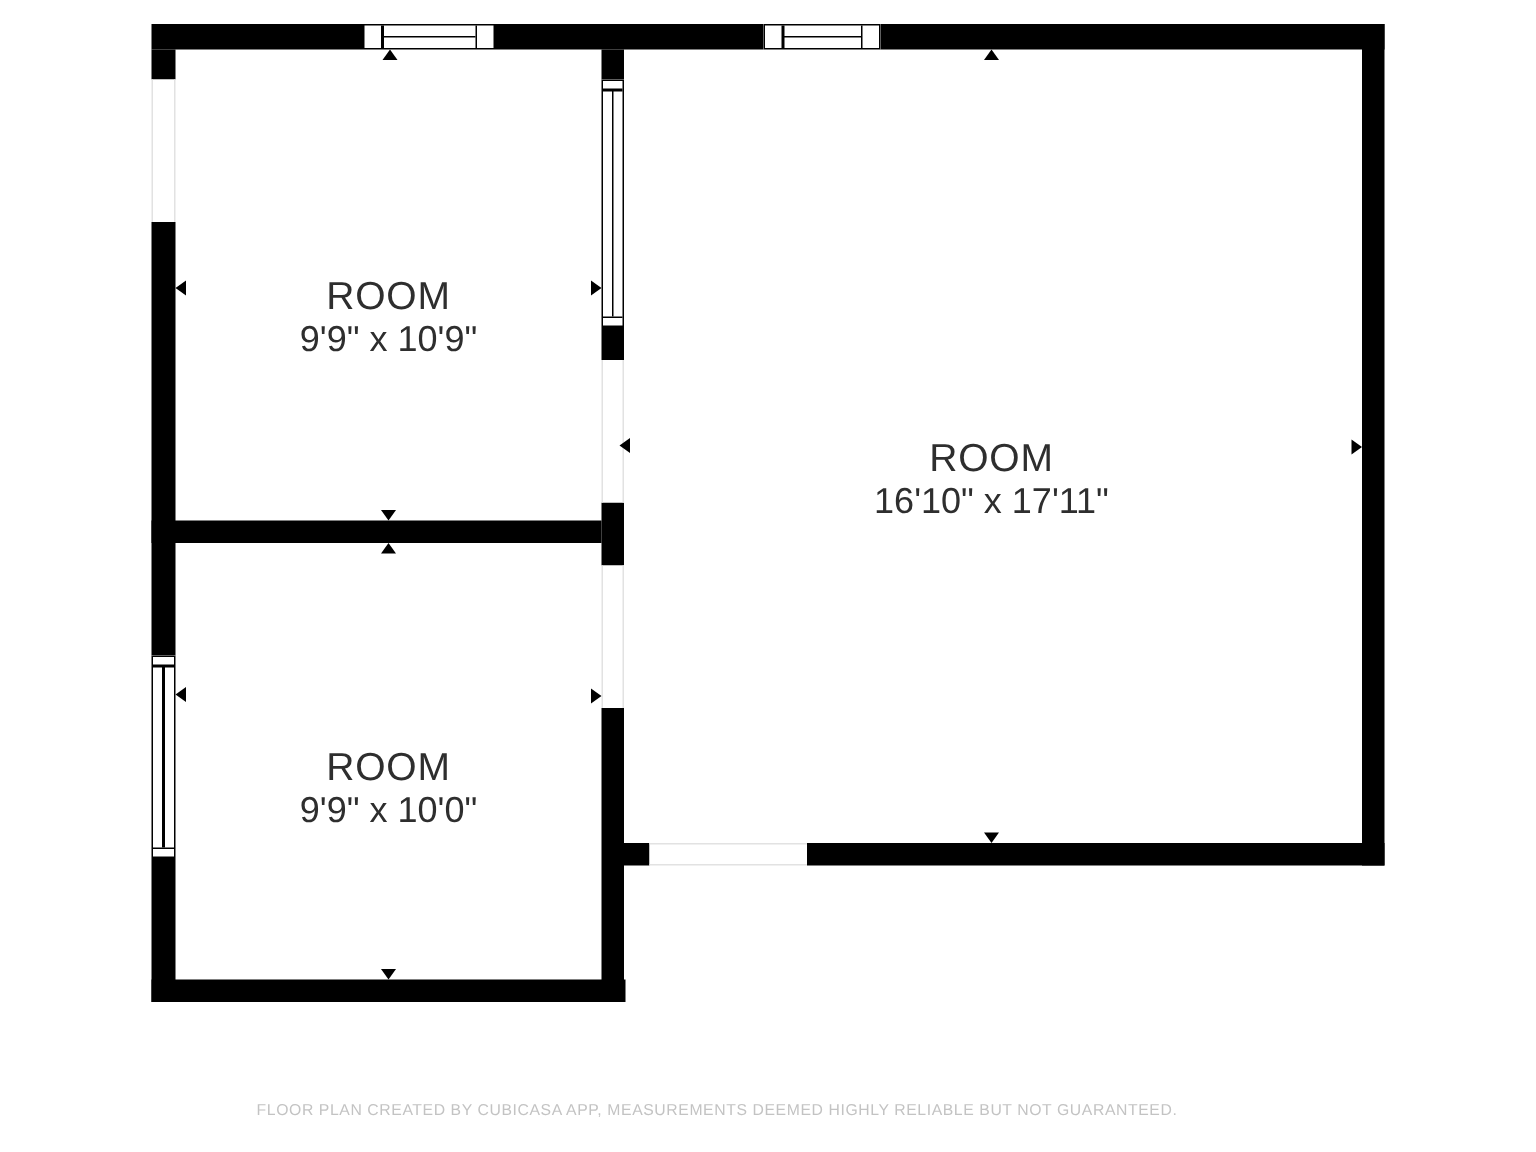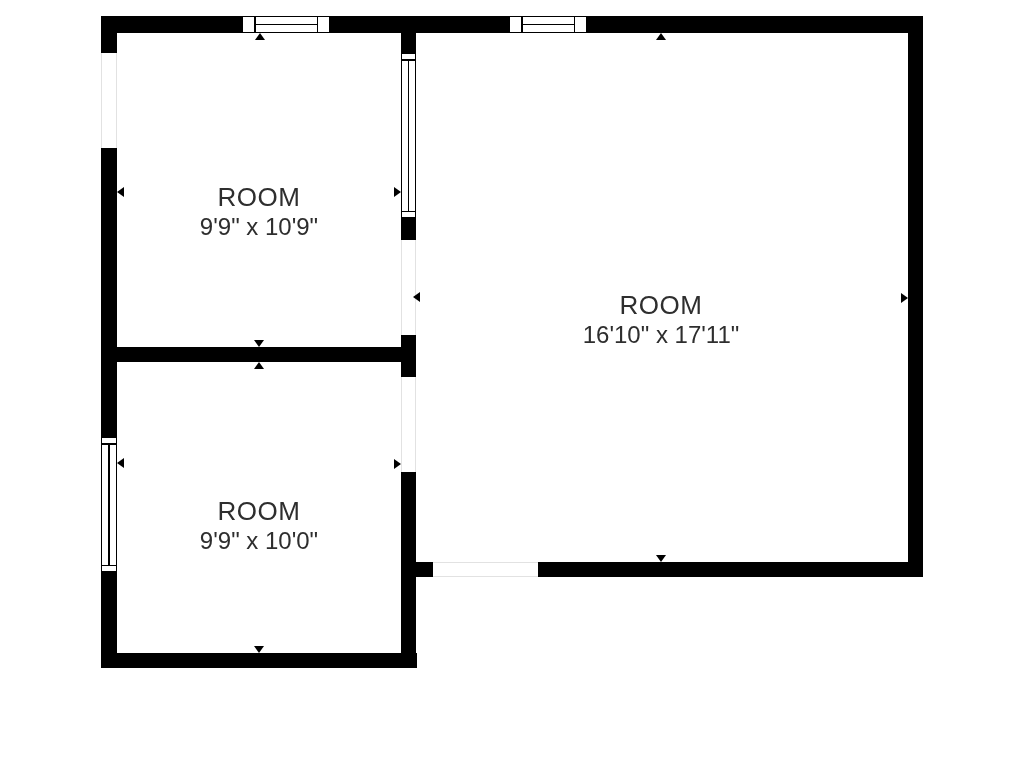--- a/index.html
+++ b/index.html
@@ -49,20 +49,21 @@
   <div class="room-label" style="left: 259px; top: 526px;">
     <div class="room-name">ROOM</div>
     <div class="room-dims">9'9" x 10'0"</div>
   </div>
 
   <div class="room-label" style="left: 661px; top: 320px;">
     <div class="room-name">ROOM</div>
     <div class="room-dims">16'10" x 17'11"</div>
   </div>
 
+  <div class="footer">FLOOR PLAN CREATED BY CUBICASA APP, MEASUREMENTS DEEMED HIGHLY RELIABLE BUT NOT GUARANTEED.</div>
 
 <div class="wall" style="left: 101px; top: 16px; width: 141px; height: 17px;"></div>
     <div class="wall" style="left: 330px; top: 16px; width: 179px; height: 17px;"></div>
     <div class="wall" style="left: 587px; top: 16px; width: 336px; height: 17px;"></div>
     <div class="wall" style="left: 101px; top: 33px; width: 16px; height: 20px;"></div>
     <div class="wall" style="left: 101px; top: 148px; width: 16px; height: 289px;"></div>
     <div class="wall" style="left: 101px; top: 572px; width: 16px; height: 96px;"></div>
     <div class="wall" style="left: 101px; top: 653px; width: 316px; height: 15px;"></div>
     <div class="wall" style="left: 101px; top: 347px; width: 300px; height: 15px;"></div>
     <div class="wall" style="left: 401px; top: 33px; width: 15px; height: 20px;"></div>

